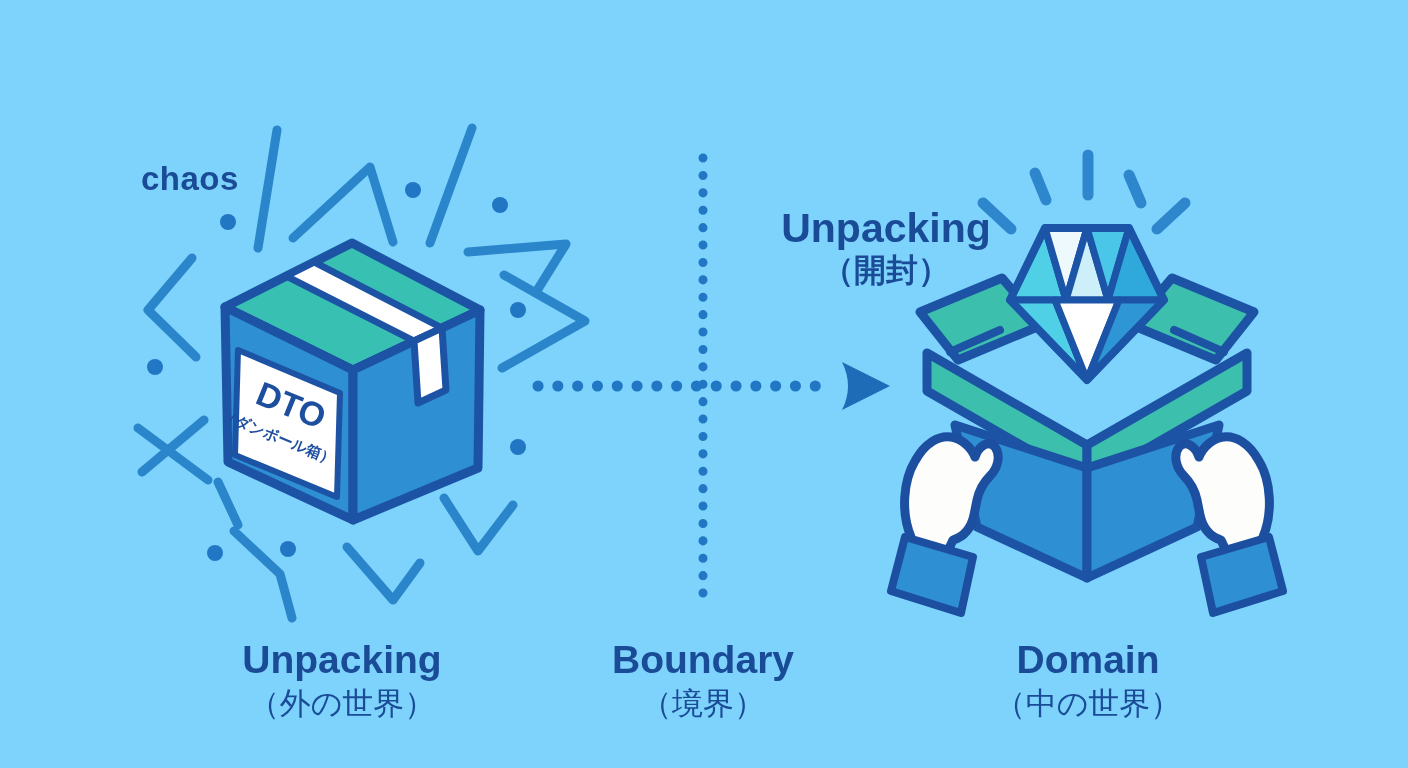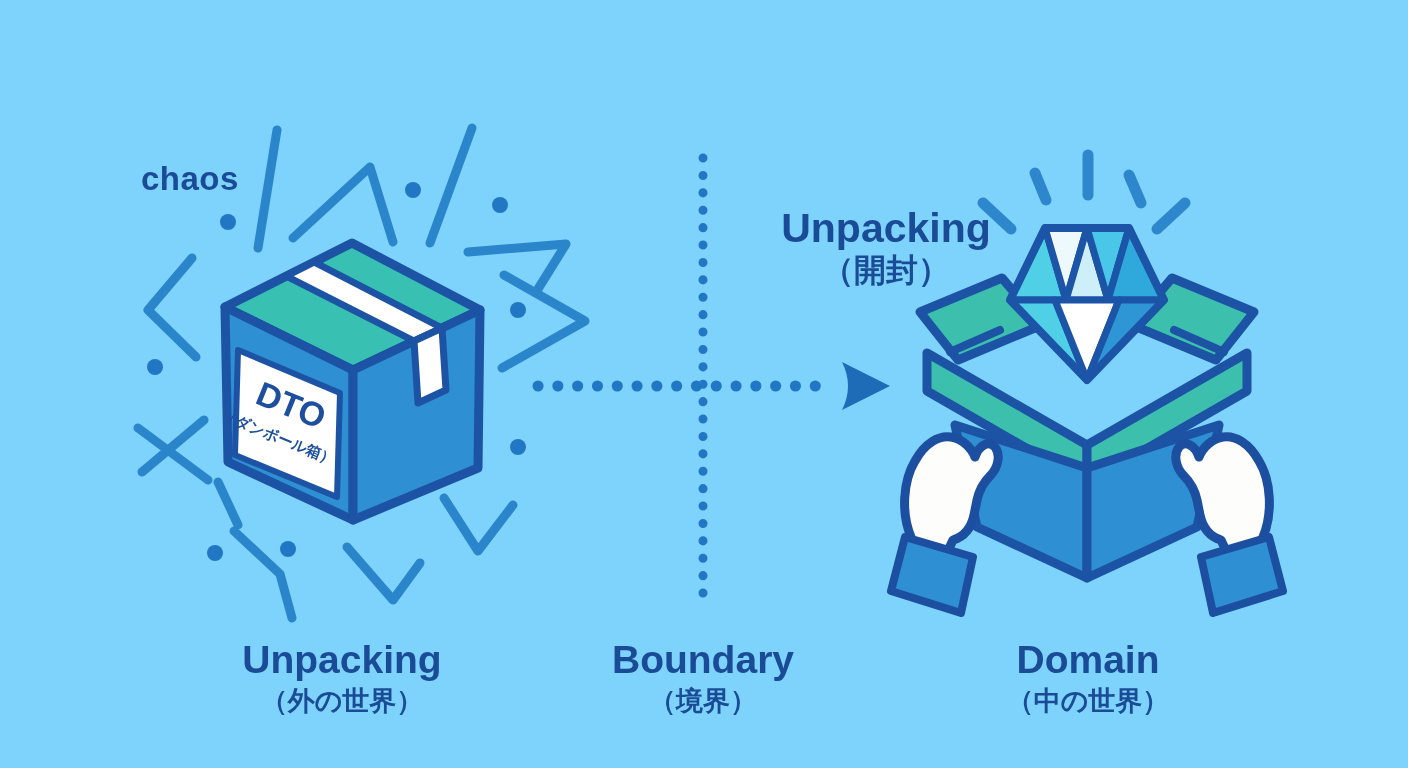--- a/index.html
+++ b/index.html
@@ -9,21 +9,21 @@
     font-family:"Liberation Sans","DejaVu Sans",sans-serif;
   }
   .abs{position:absolute;}
   .navy{color:#1a4b97;font-weight:bold;}
   .chaos-label{left:141px;top:160px;font-size:33px;letter-spacing:0.5px;}
   .unpacking-block{left:756px;top:204px;width:260px;text-align:center;line-height:1.18;}
   .unpacking-block .en{font-size:41px;font-weight:bold;}
   .unpacking-block .jp{font-size:32px;font-weight:bold;}
   .footer-col{top:636px;width:320px;text-align:center;line-height:1.25;}
   .footer-col .en{font-size:39px;font-weight:bold;}
-  .footer-col .jp{font-size:27px;font-weight:bold;}
+  .footer-col .jp{font-size:31px;font-weight:normal;}
   .col-external{left:182px;}
   .col-boundary{left:543px;}
   .col-domain{left:928px;}
   svg{display:block;}
   text{font-family:"Liberation Sans","DejaVu Sans",sans-serif;}
 </style>
 </head>
 <body>
 
 <div class="stage">

